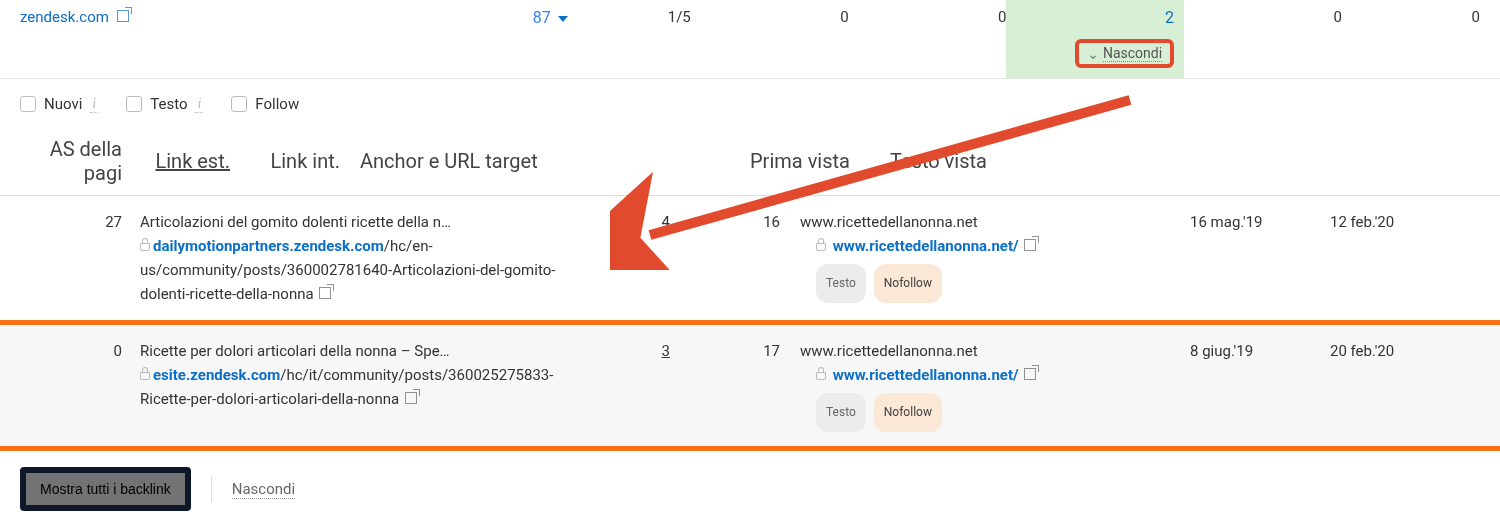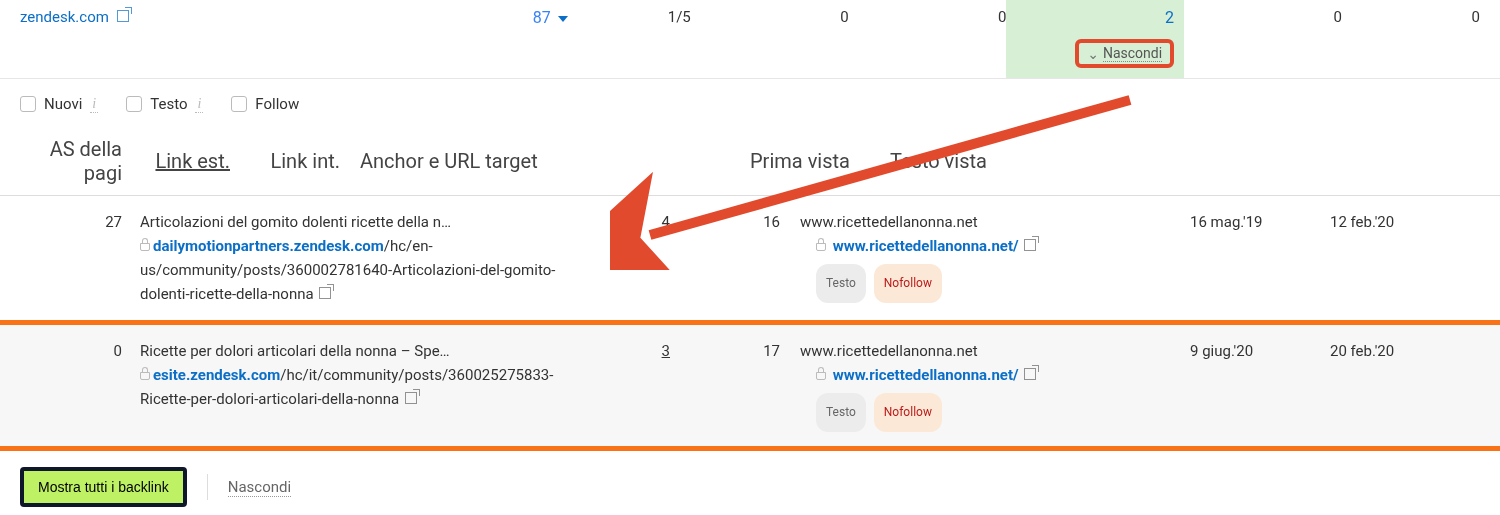--- a/index.html
+++ b/index.html
@@ -134,28 +134,28 @@
   }
   .row.alt { background: #f7f7f7; }
   .tags { display: flex; gap: 8px; margin-top: 6px; }
   .tag {
     font-size: 12px;
     padding: 10px 10px;
     border-radius: 12px;
     background: #ececec;
     color: #666;
   }
-  .tag.nf { background: #fce8d6; color: #b91c1c; }
+  .tag.nf { background: #fce8d6; color: #404040; }
   .footer {
     display: flex; align-items: center; gap: 20px;
     padding: 16px 20px;
   }
   .btn {
-    border: 4px solid #0f172a;
-    background: #bef264;
+    border: 6px solid #0f172a;
+    background: #737373;
     padding: 8px 14px;
     border-radius: 4px;
     cursor: pointer;
     font-size: 14px;
   }
   .vline { width: 1px; height: 26px; background: #ddd; }
   .hide-link { color: #666; border-bottom: 1px dotted #999; cursor: pointer; font-size: 15px; }
   .arrow-overlay {
     position: absolute;
     top: 20px;
@@ -264,21 +264,21 @@
     <div class="anchor-url-wrap">
       <span class="lock-icon"></span>
       <span class="link"><b>www.ricettedellanonna.net/</b></span>
       <span class="muted"><span class="ext-icon"></span></span>
       <div class="tags">
         <span class="tag">Testo</span>
         <span class="tag nf">Nofollow</span>
       </div>
     </div>
   </div>
-  <div class="c-prima">9 giug.'20</div>
+  <div class="c-prima">8 giug.'19</div>
   <div class="c-ultima">20 feb.'20</div>
 </div>
 
 <div class="footer">
   <button class="btn">Mostra tutti i backlink</button>
   <div class="vline"></div>
   <span class="hide-link">Nascondi</span>
 </div>
 
 <svg class="arrow-overlay" width="560" height="250">

